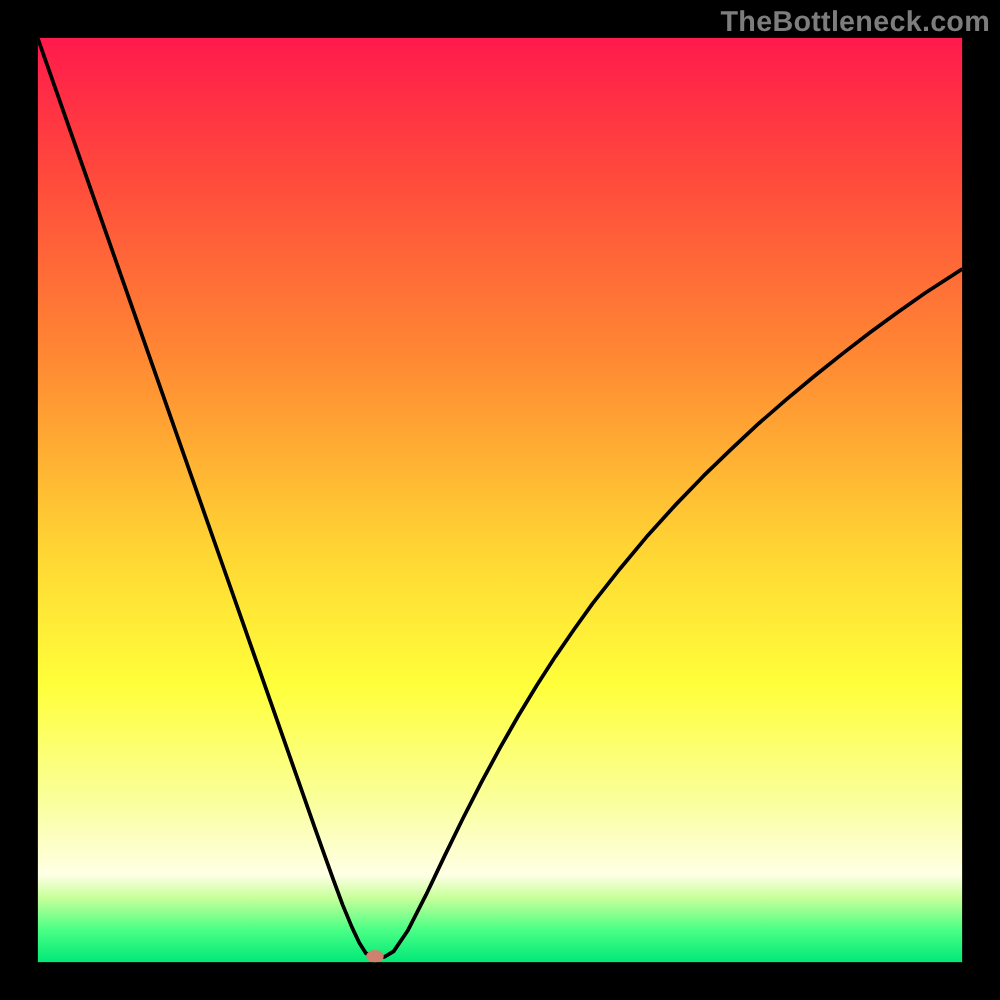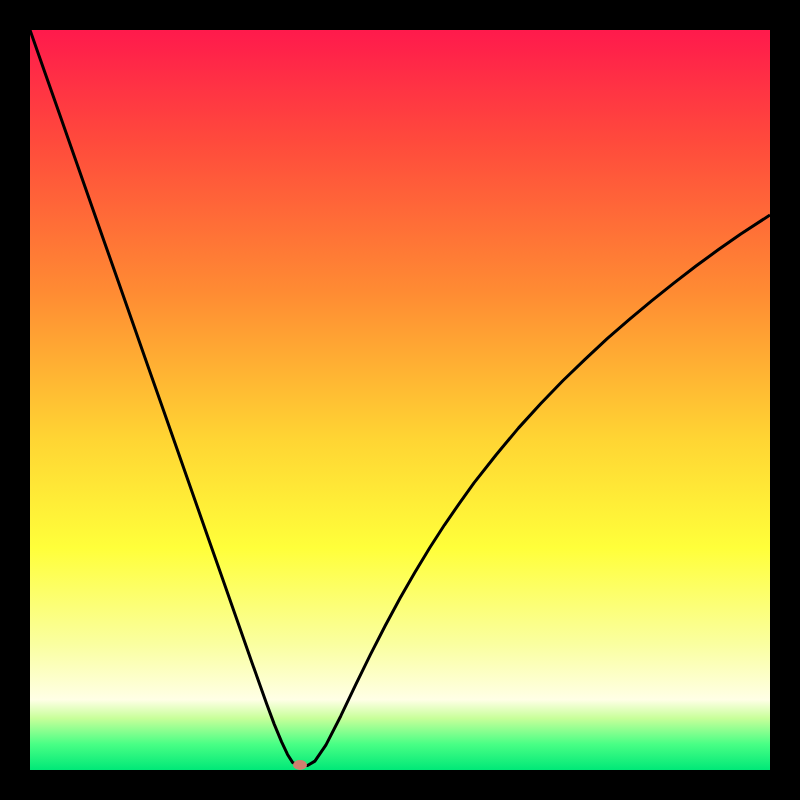--- a/index.html
+++ b/index.html
@@ -52,20 +52,21 @@
     font-size: 23px;
     letter-spacing: 0.2px;
     user-select: none;
   }
 </style>
 </head>
 <body>
 
 <div class="stage">
 
+  <div class="watermark">TheBottleneck.com</div>
 
   <div class="plot">
     <svg class="gradient-bg" viewBox="0 0 100 100" preserveAspectRatio="none">
       <defs>
         <linearGradient id="bg-grad" x1="0" y1="0" x2="0" y2="1">
         <stop offset="0%" stop-color="#ff1a4c"></stop>
             <stop offset="15%" stop-color="#ff4a3c"></stop>
             <stop offset="35%" stop-color="#ff8a33"></stop>
             <stop offset="55.00000000000001%" stop-color="#ffd433"></stop>
             <stop offset="70%" stop-color="#ffff3a"></stop>

